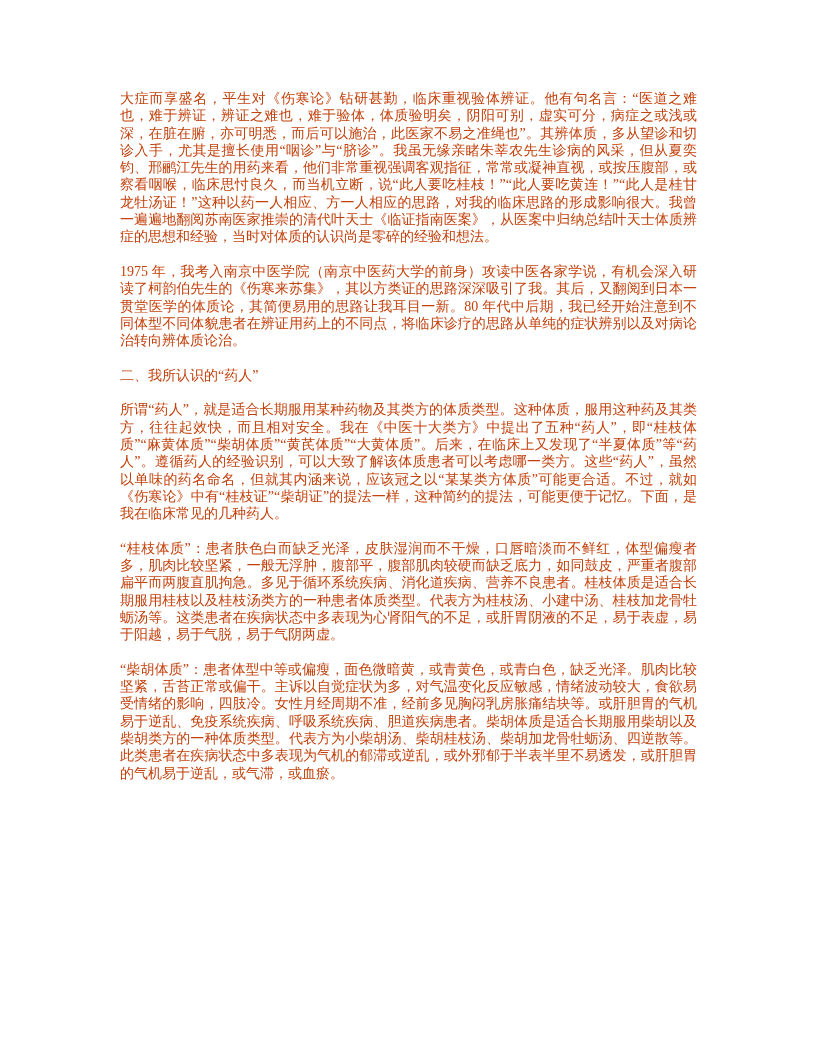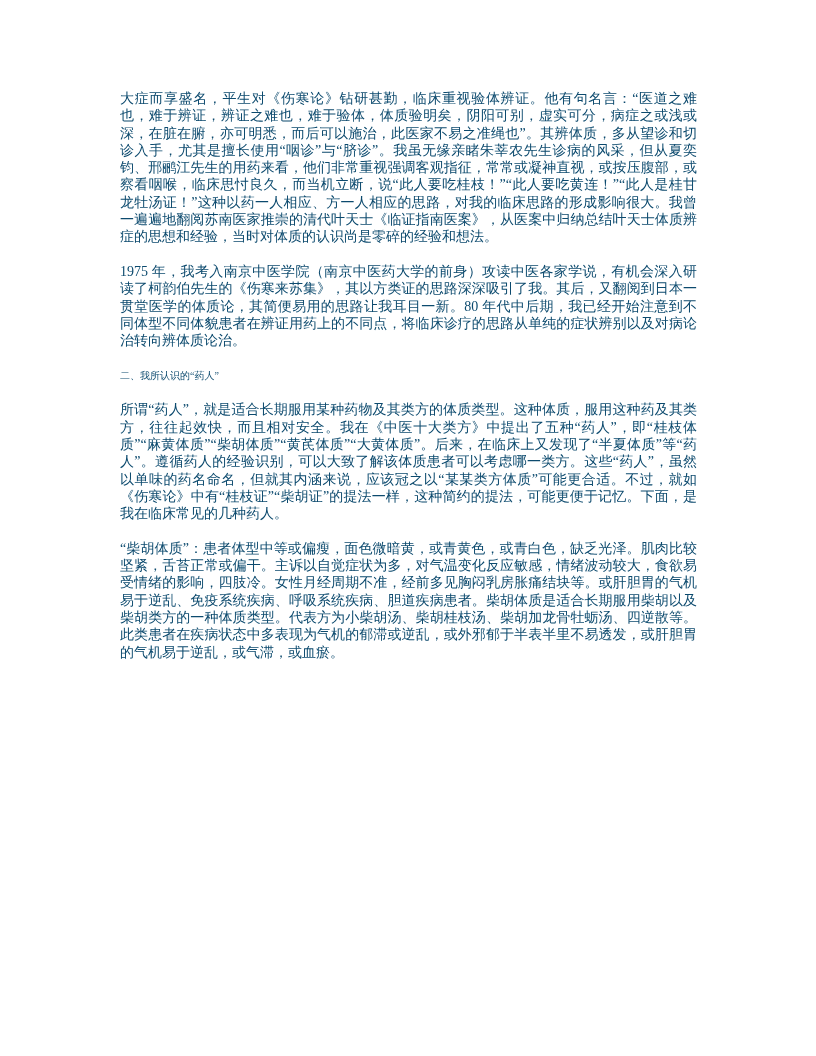--- a/index.html
+++ b/index.html
@@ -11,39 +11,40 @@
     position: relative;
     width: 816px;
     height: 1056px;
     margin: 0 auto;
     background: #ffffff;
     overflow: hidden;
     box-sizing: border-box;
     padding: 90px 119px 0 120px;
   }
   .doc-text {
-    color: #0c4a6e;
+    color: #c2410c;
     font-family: "Liberation Serif", "DejaVu Serif", serif;
     font-size: 14px;
     line-height: 17.3px;
     text-align: justify;
     text-justify: inter-character;
   }
   .block {
     margin: 0 0 17.3px 0;
     word-break: break-all;
   }
   .heading {
     font-weight: normal;
-    font-size: 10px;
+    font-size: 14px;
     margin: 0 0 17.3px 0;
   }
 </style>
 </head>
 <body>
 
 <div class="page doc-text">
   <p class="block">大症而享盛名，平生对《伤寒论》钻研甚勤，临床重视验体辨证。他有句名言：“医道之难也，难于辨证，辨证之难也，难于验体，体质验明矣，阴阳可别，虚实可分，病症之或浅或深，在脏在腑，亦可明悉，而后可以施治，此医家不易之准绳也”。其辨体质，多从望诊和切诊入手，尤其是擅长使用“咽诊”与“脐诊”。我虽无缘亲睹朱莘农先生诊病的风采，但从夏奕钧、邢鹂江先生的用药来看，他们非常重视强调客观指征，常常或凝神直视，或按压腹部，或察看咽喉，临床思忖良久，而当机立断，说“此人要吃桂枝！”“此人要吃黄连！”“此人是桂甘龙牡汤证！”这种以药一人相应、方一人相应的思路，对我的临床思路的形成影响很大。我曾一遍遍地翻阅苏南医家推崇的清代叶天士《临证指南医案》，从医案中归纳总结叶天士体质辨症的思想和经验，当时对体质的认识尚是零碎的经验和想法。</p>
   <p class="block">1975 年，我考入南京中医学院（南京中医药大学的前身）攻读中医各家学说，有机会深入研读了柯韵伯先生的《伤寒来苏集》，其以方类证的思路深深吸引了我。其后，又翻阅到日本一贯堂医学的体质论，其简便易用的思路让我耳目一新。80 年代中后期，我已经开始注意到不同体型不同体貌患者在辨证用药上的不同点，将临床诊疗的思路从单纯的症状辨别以及对病论治转向辨体质论治。</p>
   <h2 class="heading">二、我所认识的“药人”</h2>
   <p class="block">所谓“药人”，就是适合长期服用某种药物及其类方的体质类型。这种体质，服用这种药及其类方，往往起效快，而且相对安全。我在《中医十大类方》中提出了五种“药人”，即“桂枝体质”“麻黄体质”“柴胡体质”“黄芪体质”“大黄体质”。后来，在临床上又发现了“半夏体质”等“药人”。遵循药人的经验识别，可以大致了解该体质患者可以考虑哪一类方。这些“药人”，虽然以单味的药名命名，但就其内涵来说，应该冠之以“某某类方体质”可能更合适。不过，就如《伤寒论》中有“桂枝证”“柴胡证”的提法一样，这种简约的提法，可能更便于记忆。下面，是我在临床常见的几种药人。</p>
+  <p class="block">“桂枝体质”：患者肤色白而缺乏光泽，皮肤湿润而不干燥，口唇暗淡而不鲜红，体型偏瘦者多，肌肉比较坚紧，一般无浮肿，腹部平，腹部肌肉较硬而缺乏底力，如同鼓皮，严重者腹部扁平而两腹直肌拘急。多见于循环系统疾病、消化道疾病、营养不良患者。桂枝体质是适合长期服用桂枝以及桂枝汤类方的一种患者体质类型。代表方为桂枝汤、小建中汤、桂枝加龙骨牡蛎汤等。这类患者在疾病状态中多表现为心肾阳气的不足，或肝胃阴液的不足，易于表虚，易于阳越，易于气脱，易于气阴两虚。</p>
   <p class="block">“柴胡体质”：患者体型中等或偏瘦，面色微暗黄，或青黄色，或青白色，缺乏光泽。肌肉比较坚紧，舌苔正常或偏干。主诉以自觉症状为多，对气温变化反应敏感，情绪波动较大，食欲易受情绪的影响，四肢冷。女性月经周期不准，经前多见胸闷乳房胀痛结块等。或肝胆胃的气机易于逆乱、免疫系统疾病、呼吸系统疾病、胆道疾病患者。柴胡体质是适合长期服用柴胡以及柴胡类方的一种体质类型。代表方为小柴胡汤、柴胡桂枝汤、柴胡加龙骨牡蛎汤、四逆散等。此类患者在疾病状态中多表现为气机的郁滞或逆乱，或外邪郁于半表半里不易透发，或肝胆胃的气机易于逆乱，或气滞，或血瘀。</p>
 </div>
 
 </body></html>

